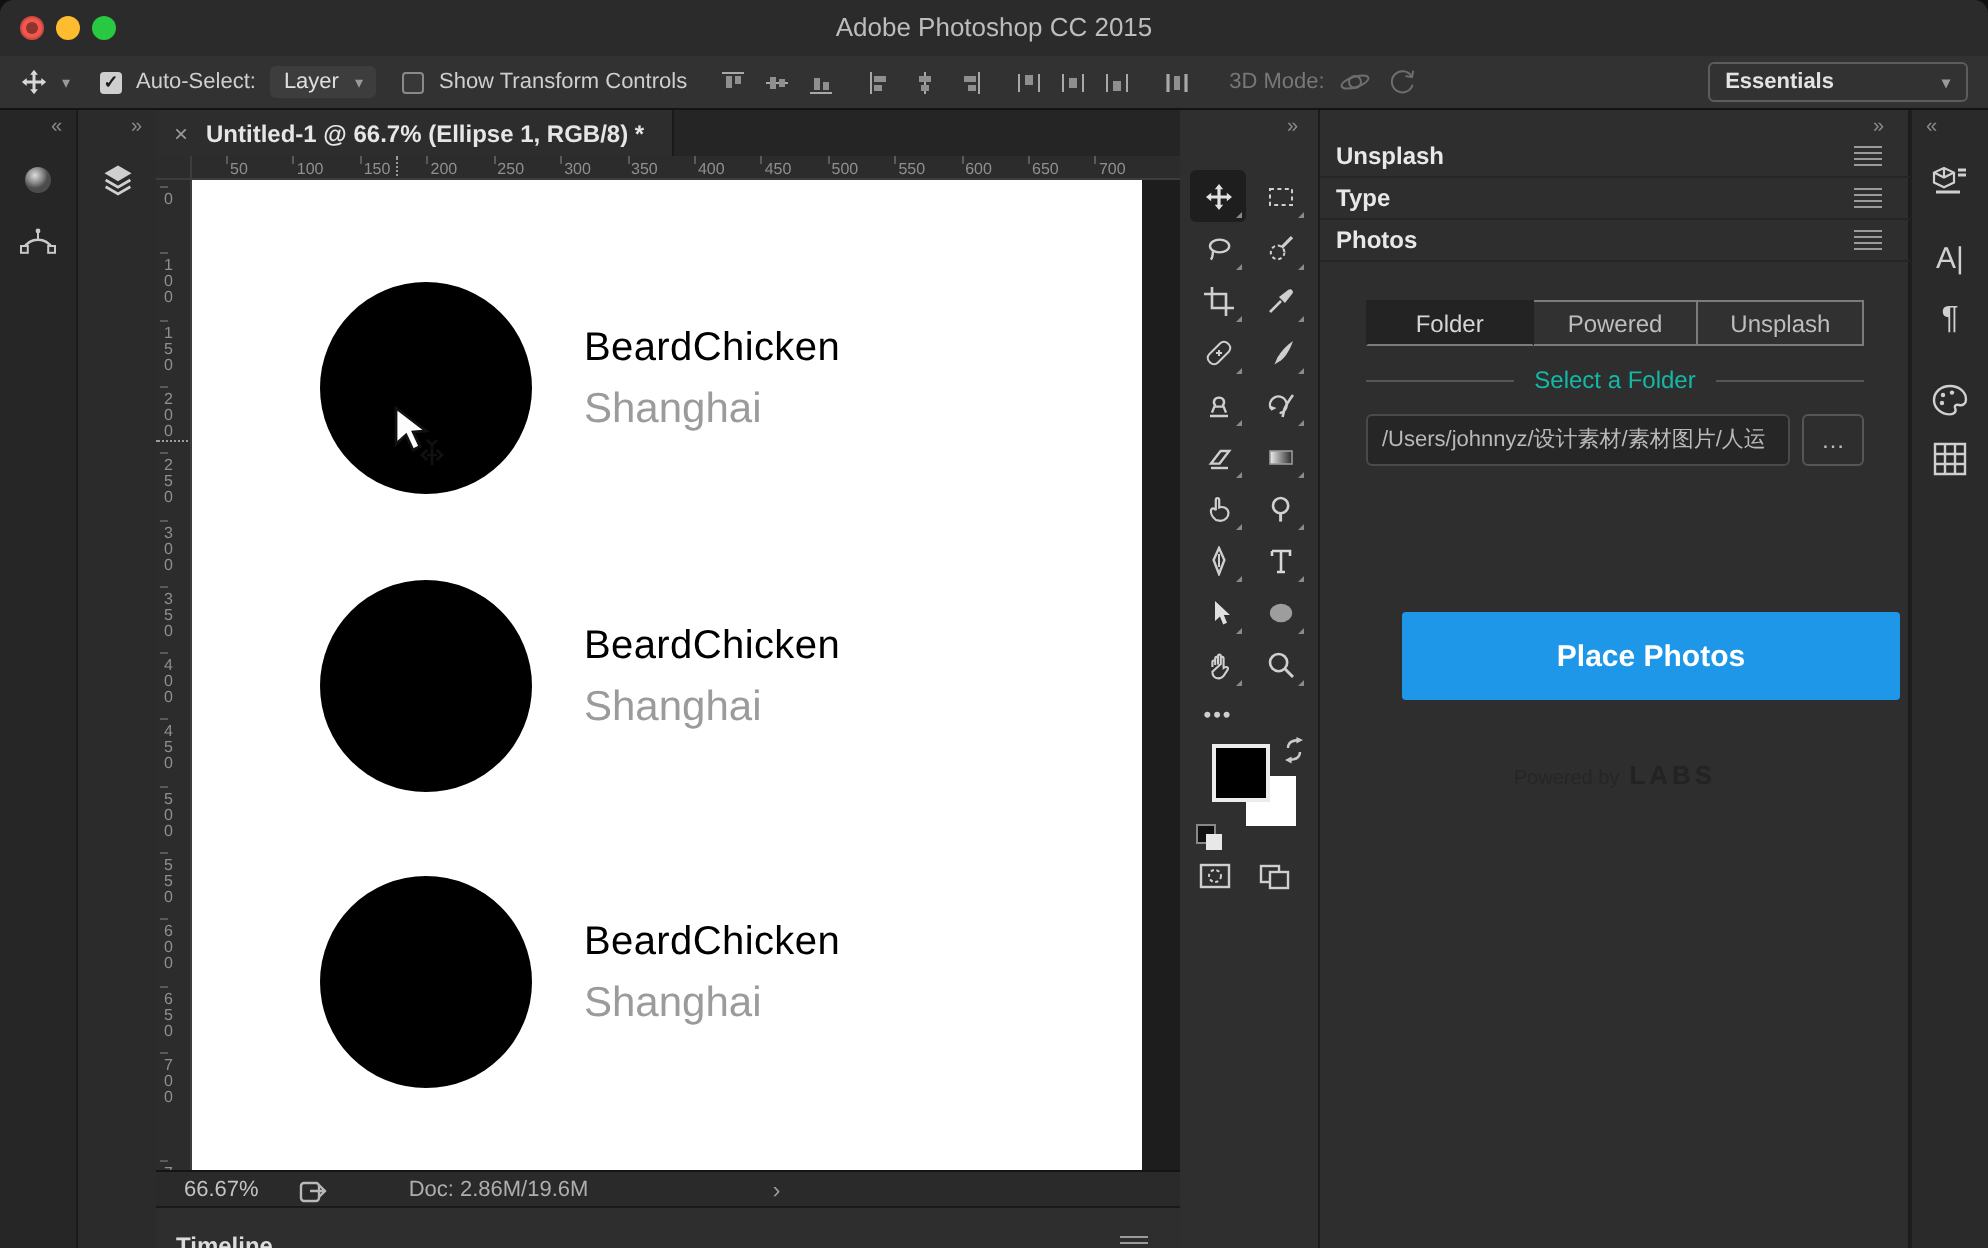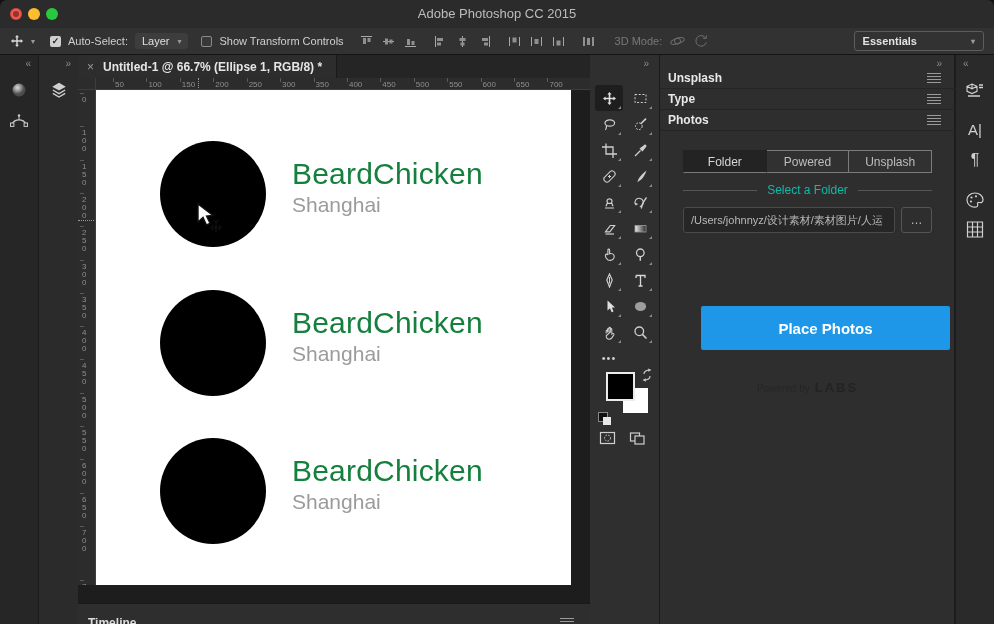--- a/index.html
+++ b/index.html
@@ -54,21 +54,21 @@
   .rhmark{position:absolute;left:102px;top:0;height:12px;border-left:1px dotted #9a9a9a;}
   .rulerV{position:absolute;left:0;top:35px;width:18px;height:495px;background:#2c2c2c;
      border-right:1px solid #3d3d3d;box-sizing:border-box;overflow:hidden;}
   .rvl{position:absolute;left:4px;width:8px;color:#8f8f8f;font-size:8px;line-height:8px;word-break:break-all;}
   .rvl::before{content:"";position:absolute;top:-3px;left:-2px;width:4px;border-top:1px solid #5a5a5a;}
   .rvmark{position:absolute;top:130px;left:0;width:18px;border-top:1px dotted #9a9a9a;}
   .canvas{position:absolute;left:18px;top:35px;width:475px;height:495px;background:#ffffff;}
   .logorow{position:absolute;left:0;width:100%;height:106px;}
   .logocircle{position:absolute;left:64px;top:0;width:106px;height:106px;border-radius:50%;background:#000;}
   .logotext{position:absolute;left:196px;top:16px;}
-  .logotitle{font-size:30px;line-height:34px;color:#15803d;letter-spacing:.2px;}
+  .logotitle{font-size:20px;line-height:34px;color:#000000;letter-spacing:.2px;}
   .logosub{font-size:21px;line-height:27px;color:#9b9b9b;}
   .statusbar{position:absolute;left:0;top:530px;width:512px;height:18px;background:#2a2a2a;border-top:1px solid #141414;
      display:flex;align-items:center;color:#c4c4c4;font-size:11px;box-sizing:border-box;}
   .zoomlevel{margin-left:14px;}
   .shareicon{margin-left:20px;}
   .docsize{margin-left:40px;color:#aeaeae;}
   .statchev{margin-left:92px;color:#9a9a9a;font-size:12px;}
   .timelinebar{position:absolute;left:0;top:548px;width:512px;height:38px;background:#2e2e2e;border-top:1px solid #191919;
      display:flex;align-items:center;box-sizing:border-box;gap:44px;}
   .timelinelabel{margin-left:10px;color:#dcdcdc;font-size:12px;font-weight:bold;}
@@ -320,20 +320,29 @@
       </div>
       <svg class="abs cursor" style="left:100px;top:112px;" width="30" height="32" viewBox="0 0 30 32">
         <path d="M2 2 L2 20 L7 15.5 L10.5 23 L14 21.3 L10.6 14 L17 13.5 Z" fill="#fdfdfd" stroke="#111" stroke-width="1.4"></path>
         <g stroke="#111" stroke-width="1.3">
             <path d="M15 25.5 h10 M20 20.5 v10"></path>
             <path d="M17.5 23 L15 25.5 L17.5 28 M22.5 23 L25 25.5 L22.5 28 M17.5 18 L20 20.5 L22.5 18"></path>
           </g>
       </svg>
     </div>
 
+    <div class="statusbar">
+      <span class="zoomlevel">66.67%</span>
+      <svg class="shareicon" width="15" height="14" viewBox="0 0 15 14">
+          <rect x="1.5" y="3.5" width="9" height="9" rx="1.5" fill="none" stroke="#b9b9b9" stroke-width="1.2"></rect>
+          <path d="M6 7.5 H13 M10.5 4.5 L13.5 7.5 L10.5 10.5" fill="none" stroke="#b9b9b9" stroke-width="1.2"></path>
+        </svg>
+      <span class="docsize">Doc: 2.86M/19.6M</span>
+      <span class="statchev">›</span>
+    </div>
     <div class="timelinebar">
       <span class="timelinelabel">Timeline</span>
       <span class="hamb"></span>
     </div>
   </div>
 
   <div class="abs toolsdock">
     <span class="dockchev" style="right:10px;">»</span>
     <div class="toolgrid">
       <span class="tool active">

